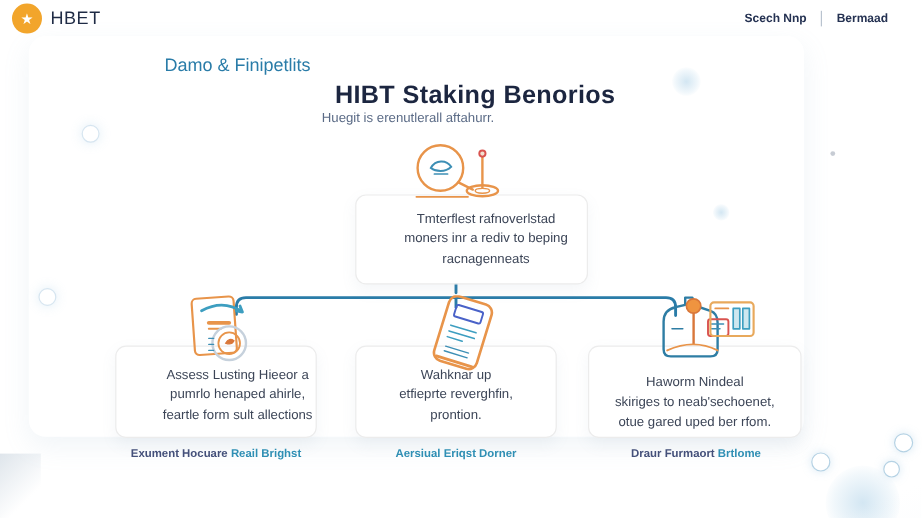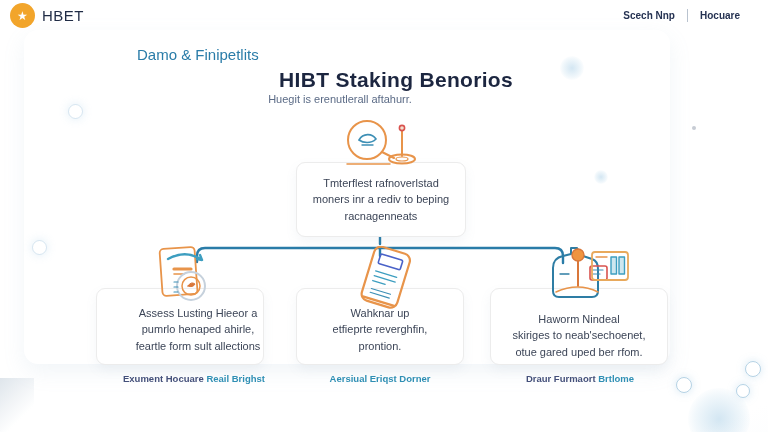--- a/index.html
+++ b/index.html
@@ -22,27 +22,27 @@
   .title{position:absolute;left:0;top:68px;width:768px;text-align:center;
          font-size:21px;font-weight:bold;color:#1c2640;letter-spacing:.3px;z-index:6;margin-left:12px;}
   .subtitle{position:absolute;left:0;top:93px;width:680px;text-align:center;
             font-size:11px;color:#5b6b86;z-index:6;}
   
   .fbox{position:absolute;background:#fff;border:1px solid #ececec;border-radius:9px;
         box-shadow:0 5px 12px rgba(120,140,160,.08);z-index:5;
         display:flex;align-items:center;justify-content:center;text-align:center;}
   .fbox .lines{font-size:11px;line-height:1.5;color:#3c4557;}
   .fbox .lines span{display:block;}
-  .box-top{left:296px;top:162px;width:168px;height:73px;}
+  .box-top{left:296px;top:162px;width:168px;height:73px;padding-left:24px;}
   .box-left{left:96px;top:288px;width:168px;height:77px;padding-top:6px;box-sizing:border-box;padding-left:36px;}
   .box-mid{left:296px;top:288px;width:168px;height:77px;padding-top:6px;box-sizing:border-box;}
   .box-right{left:490px;top:288px;width:178px;height:77px;padding-top:18px;box-sizing:border-box;}
   
   .caption{position:absolute;top:373px;width:220px;text-align:center;font-size:9.5px;font-weight:bold;z-index:6;}
-  .cap-left{left:84px;}
+  .cap-left{left:70px;}
   .cap-mid{left:270px;}
   .cap-right{left:470px;}
   .caption .cap-dark{color:#44507a;}
   .caption .cap-accent{color:#2f8fb4;}
   
   .overlay-svg{position:absolute;z-index:4;}
   .icon-svg{position:absolute;z-index:7;}
   
   .decor{position:absolute;border-radius:50%;z-index:3;}
   .ring{border:1.6px solid rgba(90,155,195,.45);background:transparent;
@@ -75,21 +75,21 @@
 
   <div class="header">
     <div class="logo">
       <span>★</span>
     </div>
     <div class="brand">HBET</div>
     <div class="nav-primary">Damo &amp; Finipetlits</div>
     <div class="nav-right">
       <span class="nav-link">Scech Nnp</span>
       <span class="nav-divider"></span>
-      <span class="nav-link">Hocuare</span>
+      <span class="nav-link">Bermaad</span>
     </div>
   </div>
 
   <div class="title">HIBT Staking Benorios</div>
   <div class="subtitle">Huegit is erenutlerall aftahurr.</div>
 
   <svg class="overlay-svg" style="left:150px;top:230px;" width="470" height="40" viewBox="0 0 470 40">
     <g fill="none" stroke="#2a7ca8" stroke-width="2.4" stroke-linecap="round">
       <path d="M230 4 V14"></path>
       <path d="M47 32 V26 Q47 18 55 18 H405 Q413 18 413 26 V33"></path>

